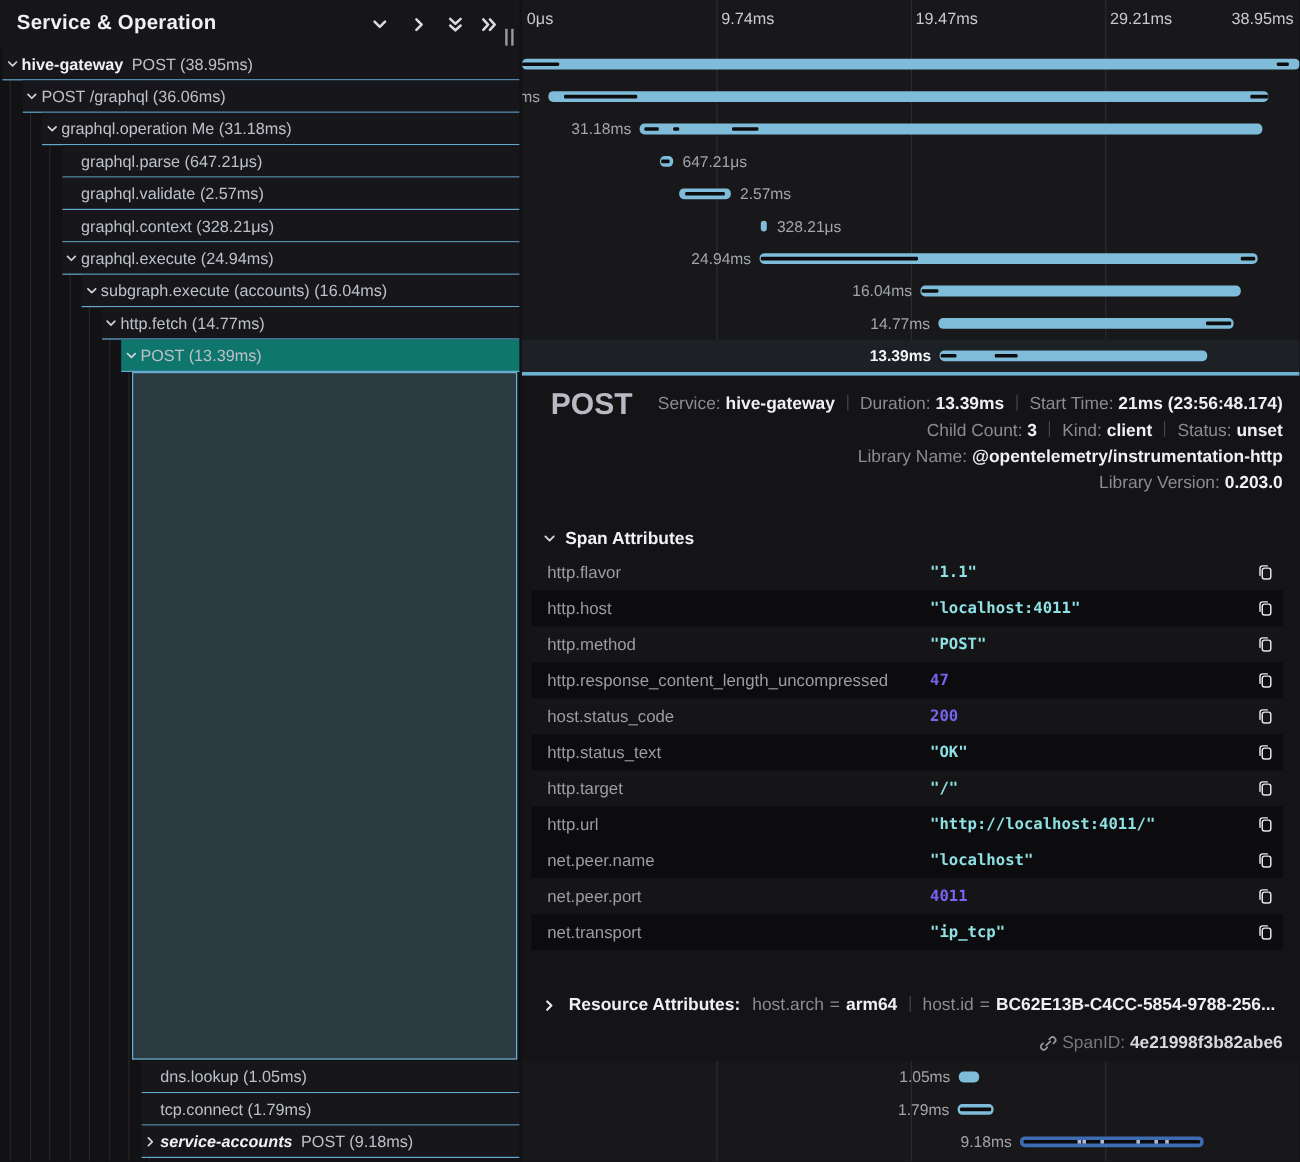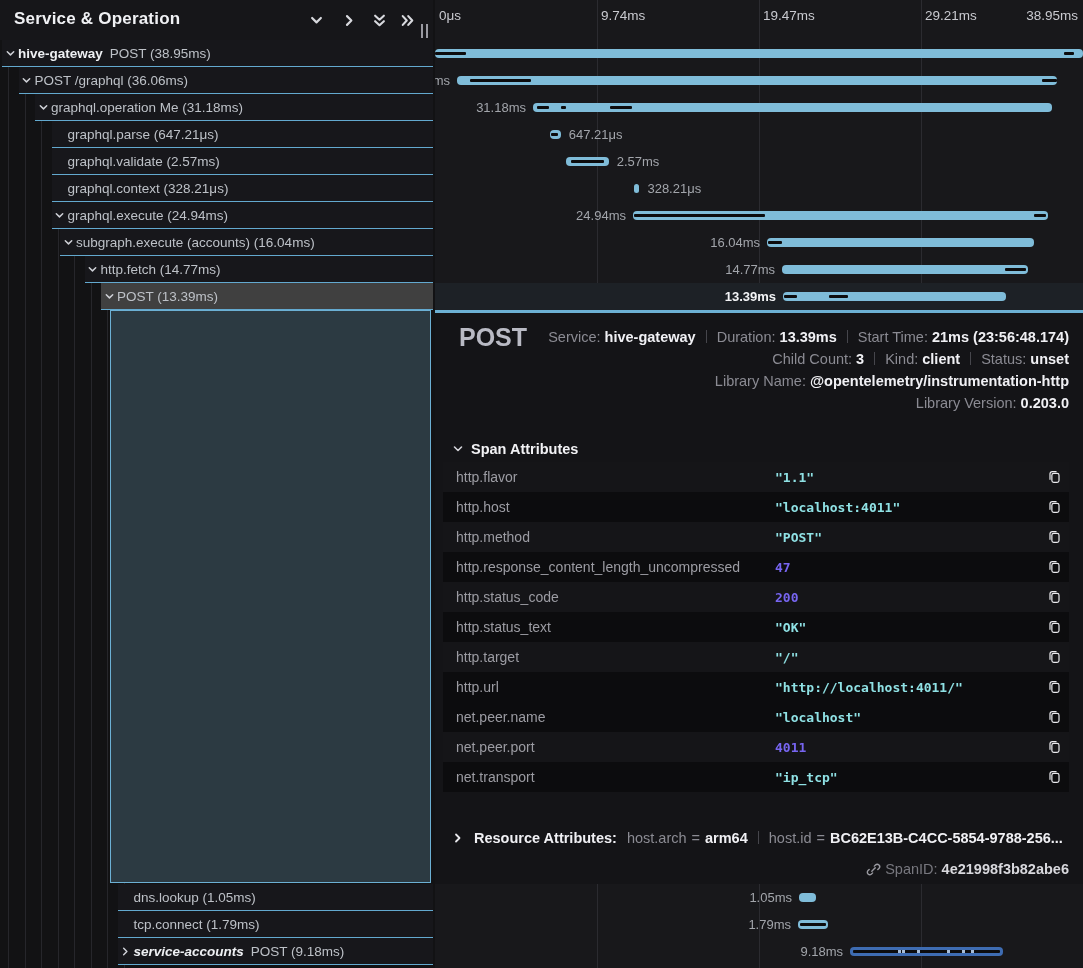--- a/index.html
+++ b/index.html
@@ -15,21 +15,21 @@
   .hdr-icon{position:absolute;top:10px;width:22px;height:20px;color:#d8d9de;display:flex;align-items:center;justify-content:center;cursor:pointer;}
   #icon-collapse-one{left:305px;}
   #icon-expand-one{left:338px;}
   #icon-collapse-all{left:368px;}
   #icon-expand-all{left:396px;}
   #resize-handle{position:absolute;left:421px;top:24px;width:10px;height:14px;display:flex;gap:3px;cursor:col-resize;}
   #resize-handle i{display:block;width:2px;height:14px;background:#9a9aa1;}
   .indent-guide{position:absolute;top:40px;bottom:0;width:1px;background:#26262b;}
   .tree-row{position:absolute;right:0;height:27px;background:#17171b;border-bottom:1px solid #63a9cf;
     display:flex;align-items:center;box-sizing:border-box;cursor:pointer;}
-  .tree-row.selected{background:#404040;}
+  .tree-row.selected{background:#0f766e;}
   .tree-row .expander{width:16px;display:flex;justify-content:center;align-items:center;color:#cfd1d7;flex:none;}
   .tree-row .no-expander{width:16px;flex:none;}
   .tree-row .svc{font-weight:700;color:#eef0f3;font-size:13.5px;margin-right:7px;white-space:nowrap;}
   .tree-row .svc.italic{font-style:italic;}
   .tree-row .op{color:#bdc1c7;font-size:13.5px;white-space:nowrap;}
   #selected-overlay{position:absolute;left:110px;top:310px;width:321px;height:573px;
     background:#2c3a42;border:1px solid #6cb0d4;box-sizing:border-box;}
   
   #right-panel{position:absolute;left:435px;top:0;width:648px;height:968px;background:#18181b;overflow:hidden;}
   .gridline{position:absolute;width:1px;background:#2b2b30;}
@@ -153,21 +153,21 @@
         <span class="op">graphql.context (328.21μs)</span>
       </div>
       <div class="tree-row" style="top: 202px; left: 51.5px;">
         <span class="expander">
           <svg width="11" height="11" viewBox="0 0 12 12">
             <path d="M2.5 4l3.5 3.5L9.5 4" fill="none" stroke="currentColor" stroke-width="1.6" stroke-linecap="round" stroke-linejoin="round"></path>
           </svg>
         </span>
         <span class="op">graphql.execute (24.94ms)</span>
       </div>
-      <div class="tree-row" style="top: 229px; left: 60px;">
+      <div class="tree-row" style="top: 229px; left: 68px;">
         <span class="expander">
           <svg width="11" height="11" viewBox="0 0 12 12">
             <path d="M2.5 4l3.5 3.5L9.5 4" fill="none" stroke="currentColor" stroke-width="1.6" stroke-linecap="round" stroke-linejoin="round"></path>
           </svg>
         </span>
         <span class="op">subgraph.execute (accounts) (16.04ms)</span>
       </div>
       <div class="tree-row" style="top: 256px; left: 84.5px;">
         <span class="expander">
           <svg width="11" height="11" viewBox="0 0 12 12">
@@ -351,21 +351,21 @@
           <div class="attr-key">http.response_content_length_uncompressed</div>
           <div class="attr-value number">47</div>
           <div class="copy-btn">
             <svg width="15" height="16" viewBox="0 0 16 16">
               <rect x="5.2" y="4.2" width="7.6" height="9.6" rx="2" fill="none" stroke="currentColor" stroke-width="1.3"></rect>
               <path d="M3.2 10.5v-6a2.3 2.3 0 0 1 2.3-2.3h4.2" fill="none" stroke="currentColor" stroke-width="1.3" stroke-linecap="round"></path>
             </svg>
           </div>
         </div>
         <div class="attr-row odd">
-          <div class="attr-key">http.status_code</div>
+          <div class="attr-key">host.status_code</div>
           <div class="attr-value number">200</div>
           <div class="copy-btn">
             <svg width="15" height="16" viewBox="0 0 16 16">
               <rect x="5.2" y="4.2" width="7.6" height="9.6" rx="2" fill="none" stroke="currentColor" stroke-width="1.3"></rect>
               <path d="M3.2 10.5v-6a2.3 2.3 0 0 1 2.3-2.3h4.2" fill="none" stroke="currentColor" stroke-width="1.3" stroke-linecap="round"></path>
             </svg>
           </div>
         </div>
         <div class="attr-row even">
           <div class="attr-key">http.status_text</div>

